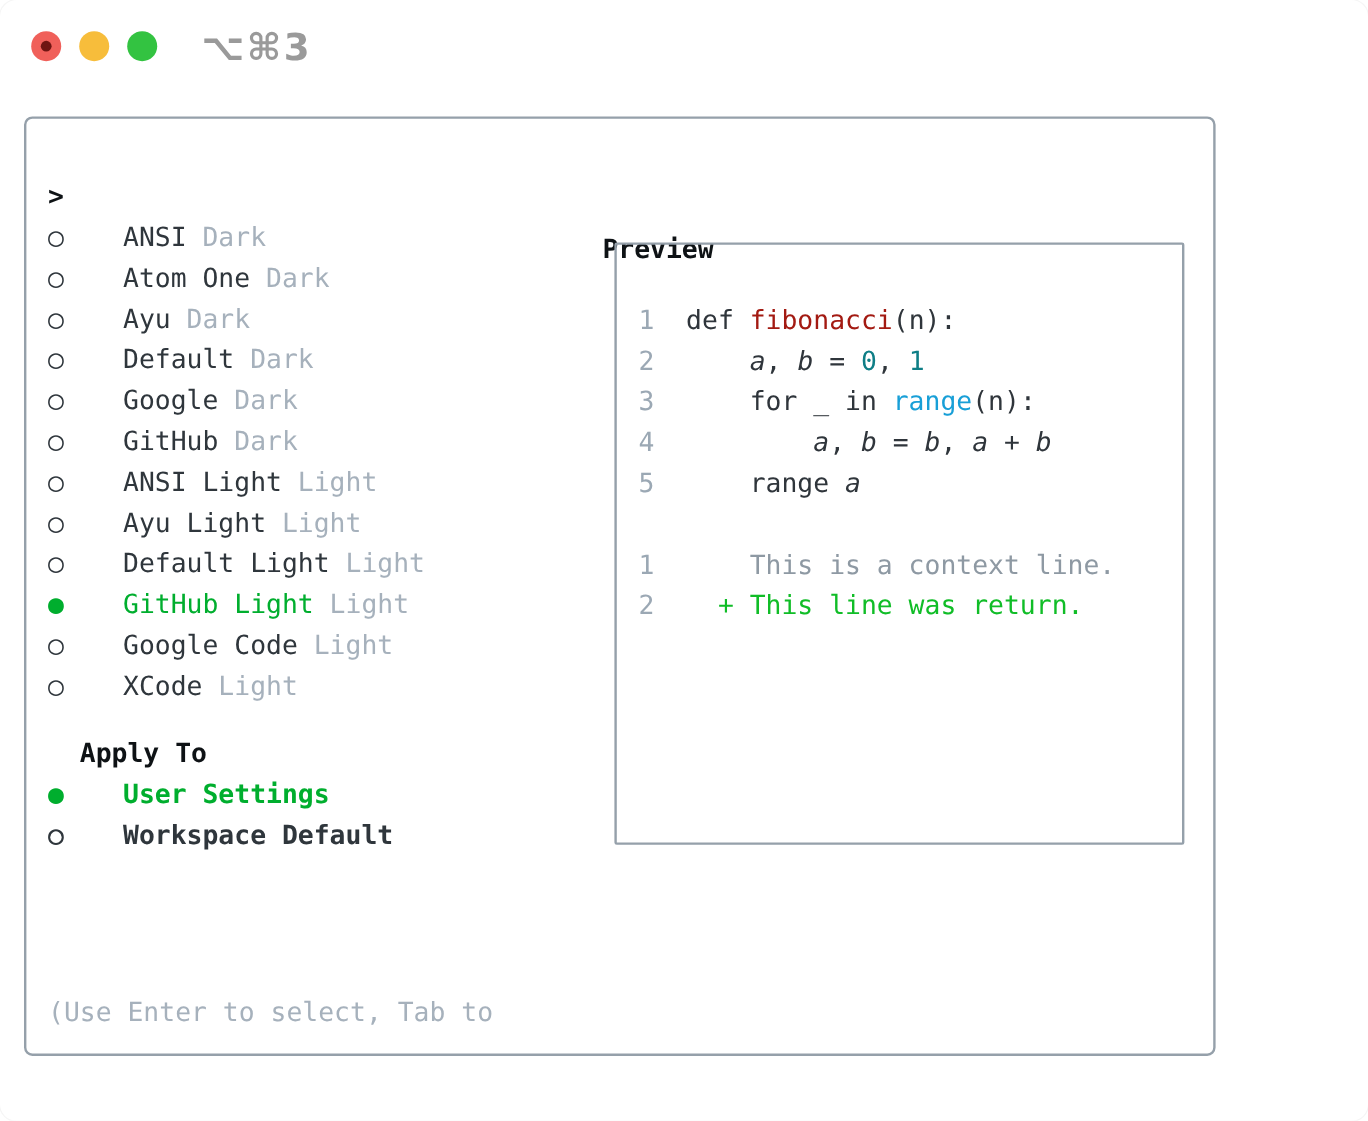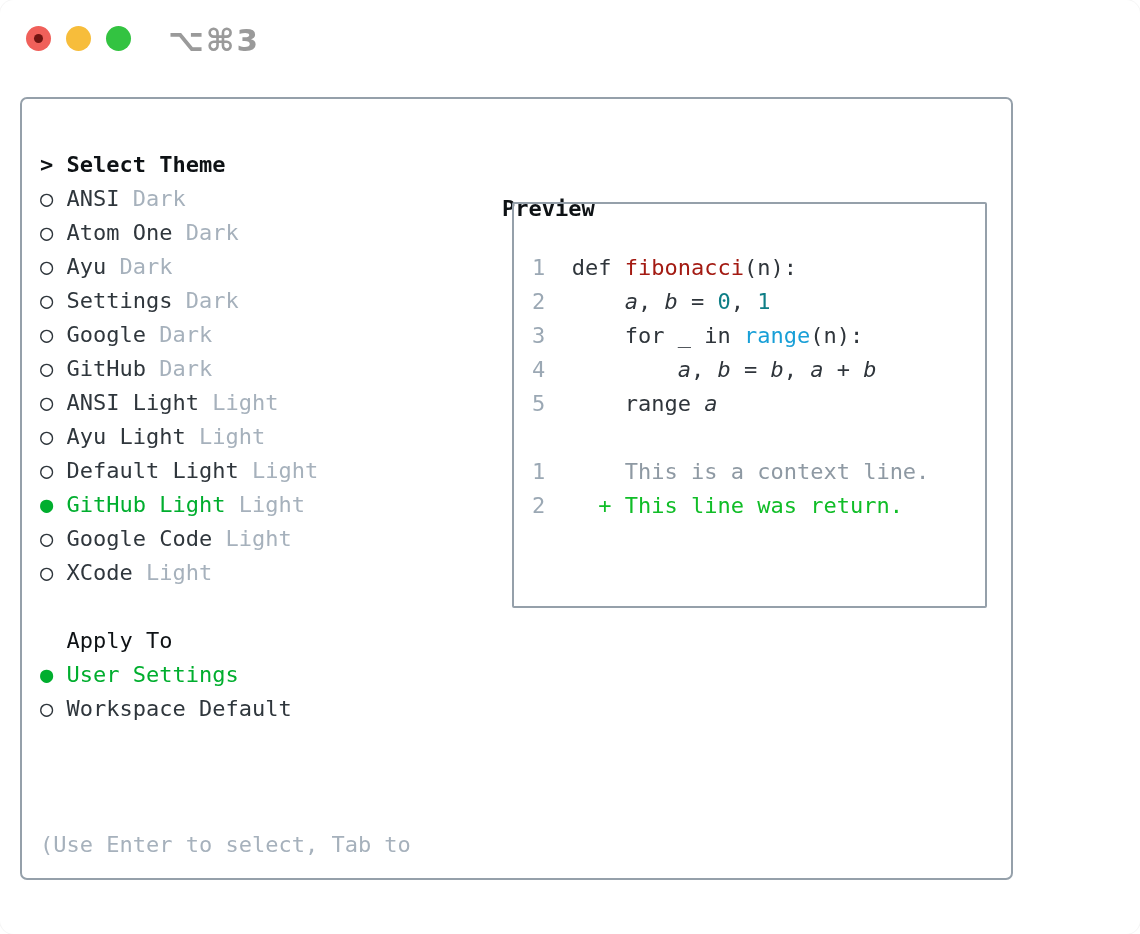--- a/index.html
+++ b/index.html
@@ -20,34 +20,34 @@
     position:absolute;left:168px;top:22px;font-family:"DejaVu Sans","Liberation Sans",sans-serif;
     font-size:31px;font-weight:bold;color:var(--title-gray);letter-spacing:2px;
   }
   
   .panel{
     position:absolute;left:20px;top:97px;width:993px;height:783px;
     border:2px solid var(--border);border-radius:7px;background:#fff;box-sizing:border-box;
   }
   .row{display:flex;white-space:pre;line-height:34px;font-size:22px;}
   .marker{width:2ch;flex:0 0 2ch;color:var(--ink);}
-  .name{color:var(--ink);}
+  .name{color:var(--ink);margin-left:36px;}
   .tag{color:var(--muted);margin-left:1ch;}
   .row.selected .marker,.row.selected .name{color:var(--green);}
   .hdr-row{position:absolute;left:18px;top:49px;}
   .hdr-prefix{font-weight:bold;color:var(--head);}
   .hdr-label{font-weight:bold;color:var(--head);}
   .theme-list{position:absolute;left:18px;top:83px;}
-  .apply-block{position:absolute;left:18px;top:525px;}
+  .apply-block{position:absolute;left:18px;top:513px;font-weight:bold;}
   .apply-label{color:var(--head);}
   .hint{position:absolute;left:18px;top:661px;font-size:22px;line-height:34px;color:var(--muted);white-space:pre;}
   
   .preview-hdr{position:absolute;left:480px;top:49px;font-size:22px;line-height:34px;font-weight:bold;color:var(--head);margin-top:44px;}
   .preview-box{
-    position:absolute;left:490px;top:103px;width:475px;height:406px;
+    position:absolute;left:490px;top:103px;width:475px;height:502px;
     border:2px solid var(--border);border-radius:2px;box-sizing:border-box;
     padding:47px 0 0 18px;overflow:hidden;
   }
   .pline{white-space:pre;line-height:34px;font-size:22px;min-height:34px;}
   .tk-ln{color:var(--muted2);}
   .tk-pl{color:var(--code);}
   .tk-fn{color:var(--fnred);}
   .tk-nm{color:var(--teal);}
   .tk-bi{color:var(--blue);margin-top:48px;}
   .tk-va{color:var(--code);font-style:italic;}
@@ -65,35 +65,35 @@
         <span class="dot"></span>
       </button>
     <button class="tl tl-min"></button>
     <button class="tl tl-zoom"></button>
     <span class="win-title">⌥⌘3</span>
   </div>
 
   <div class="panel">
 
     <div class="row hdr-row">
-      <span class="marker hdr-prefix">&gt;</span><span class="hdr-label">Select Theme</span>
+      <span class="marker hdr-prefix">&gt;</span>
     </div>
 
     <div class="theme-list">
         <div class="row">
     <span class="marker">○</span><span class="name">ANSI</span><span class="tag">Dark</span>
   </div>
         <div class="row">
     <span class="marker">○</span><span class="name">Atom One</span><span class="tag">Dark</span>
   </div>
         <div class="row">
     <span class="marker">○</span><span class="name">Ayu</span><span class="tag">Dark</span>
   </div>
         <div class="row">
-    <span class="marker">○</span><span class="name">Settings</span><span class="tag">Dark</span>
+    <span class="marker">○</span><span class="name">Default</span><span class="tag">Dark</span>
   </div>
         <div class="row">
     <span class="marker">○</span><span class="name">Google</span><span class="tag">Dark</span>
   </div>
         <div class="row">
     <span class="marker">○</span><span class="name">GitHub</span><span class="tag">Dark</span>
   </div>
         <div class="row">
     <span class="marker">○</span><span class="name">ANSI Light</span><span class="tag">Light</span>
   </div>

